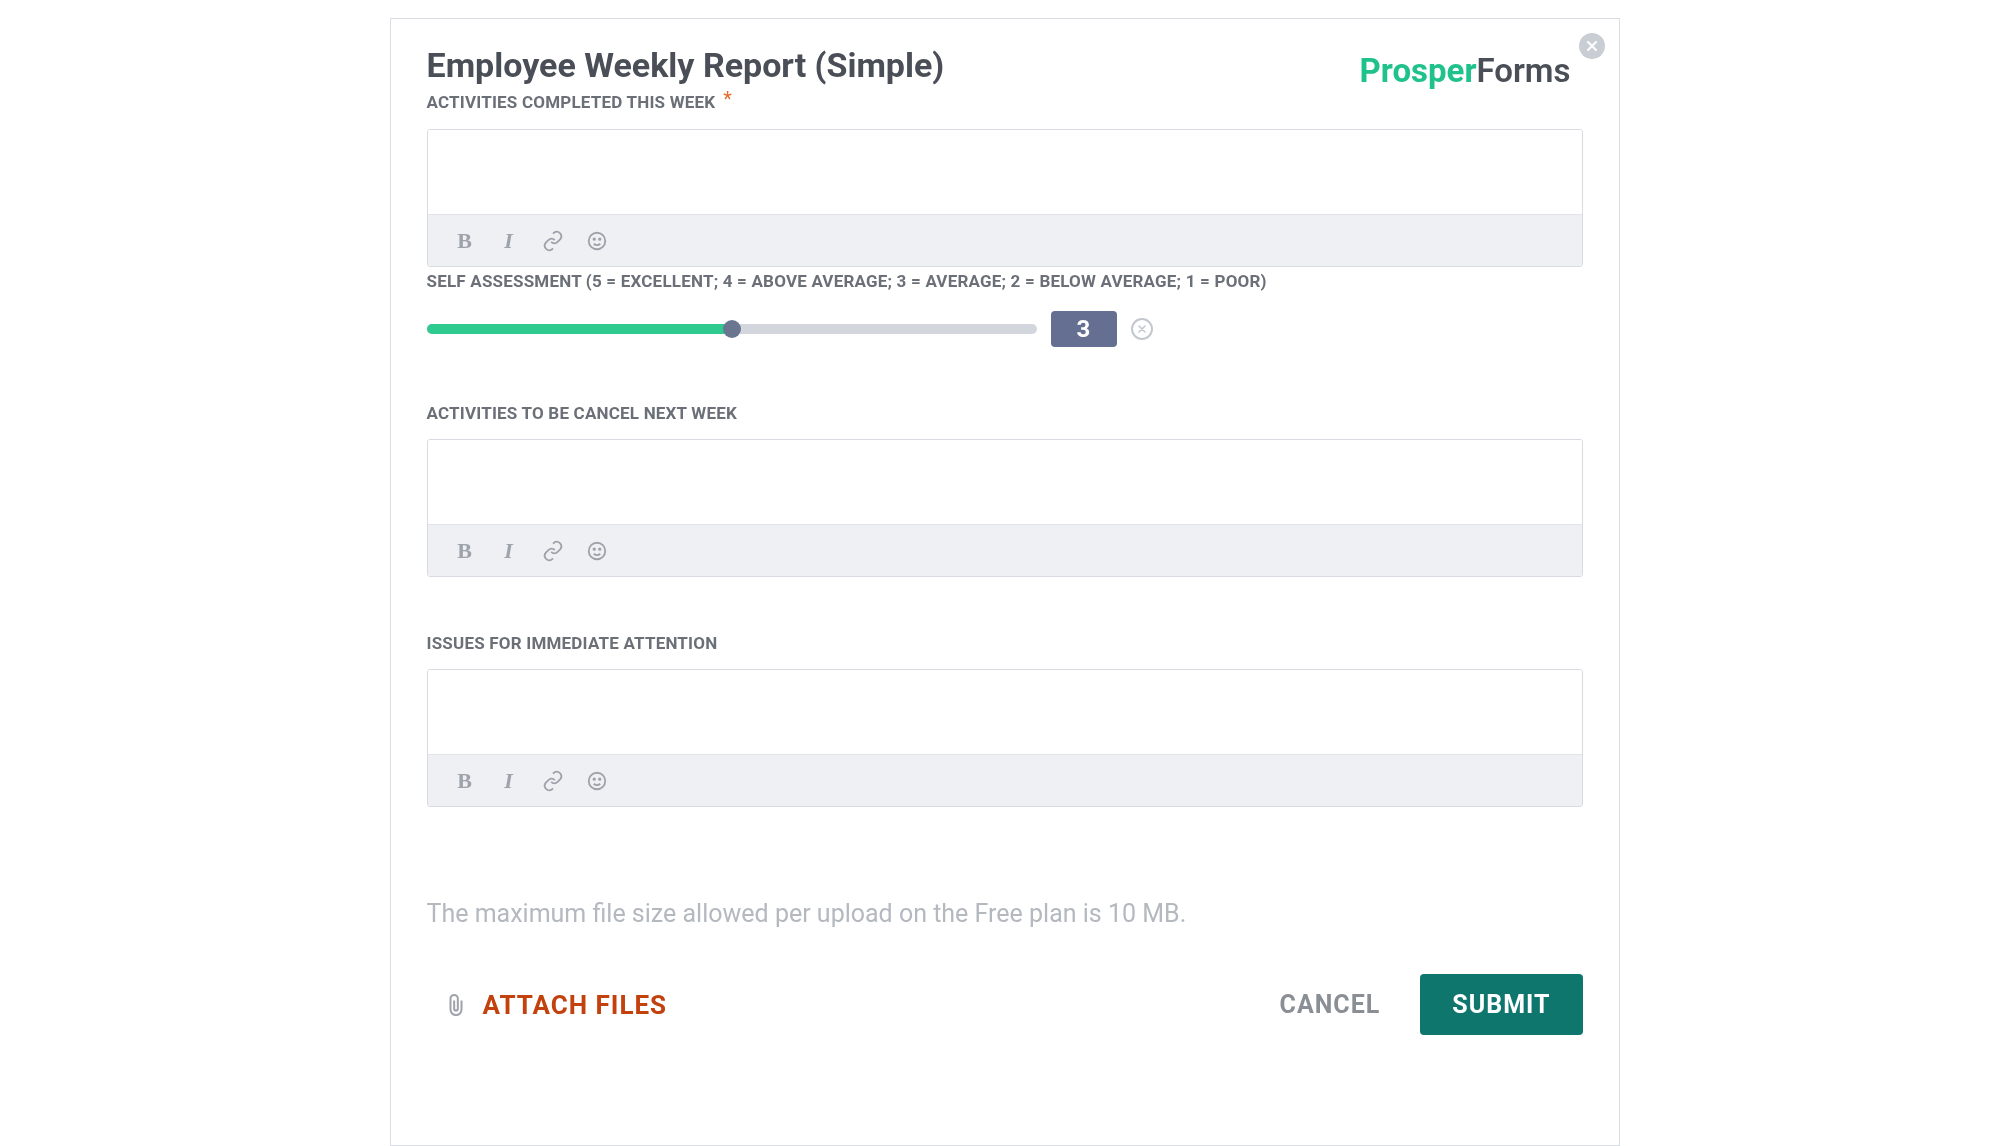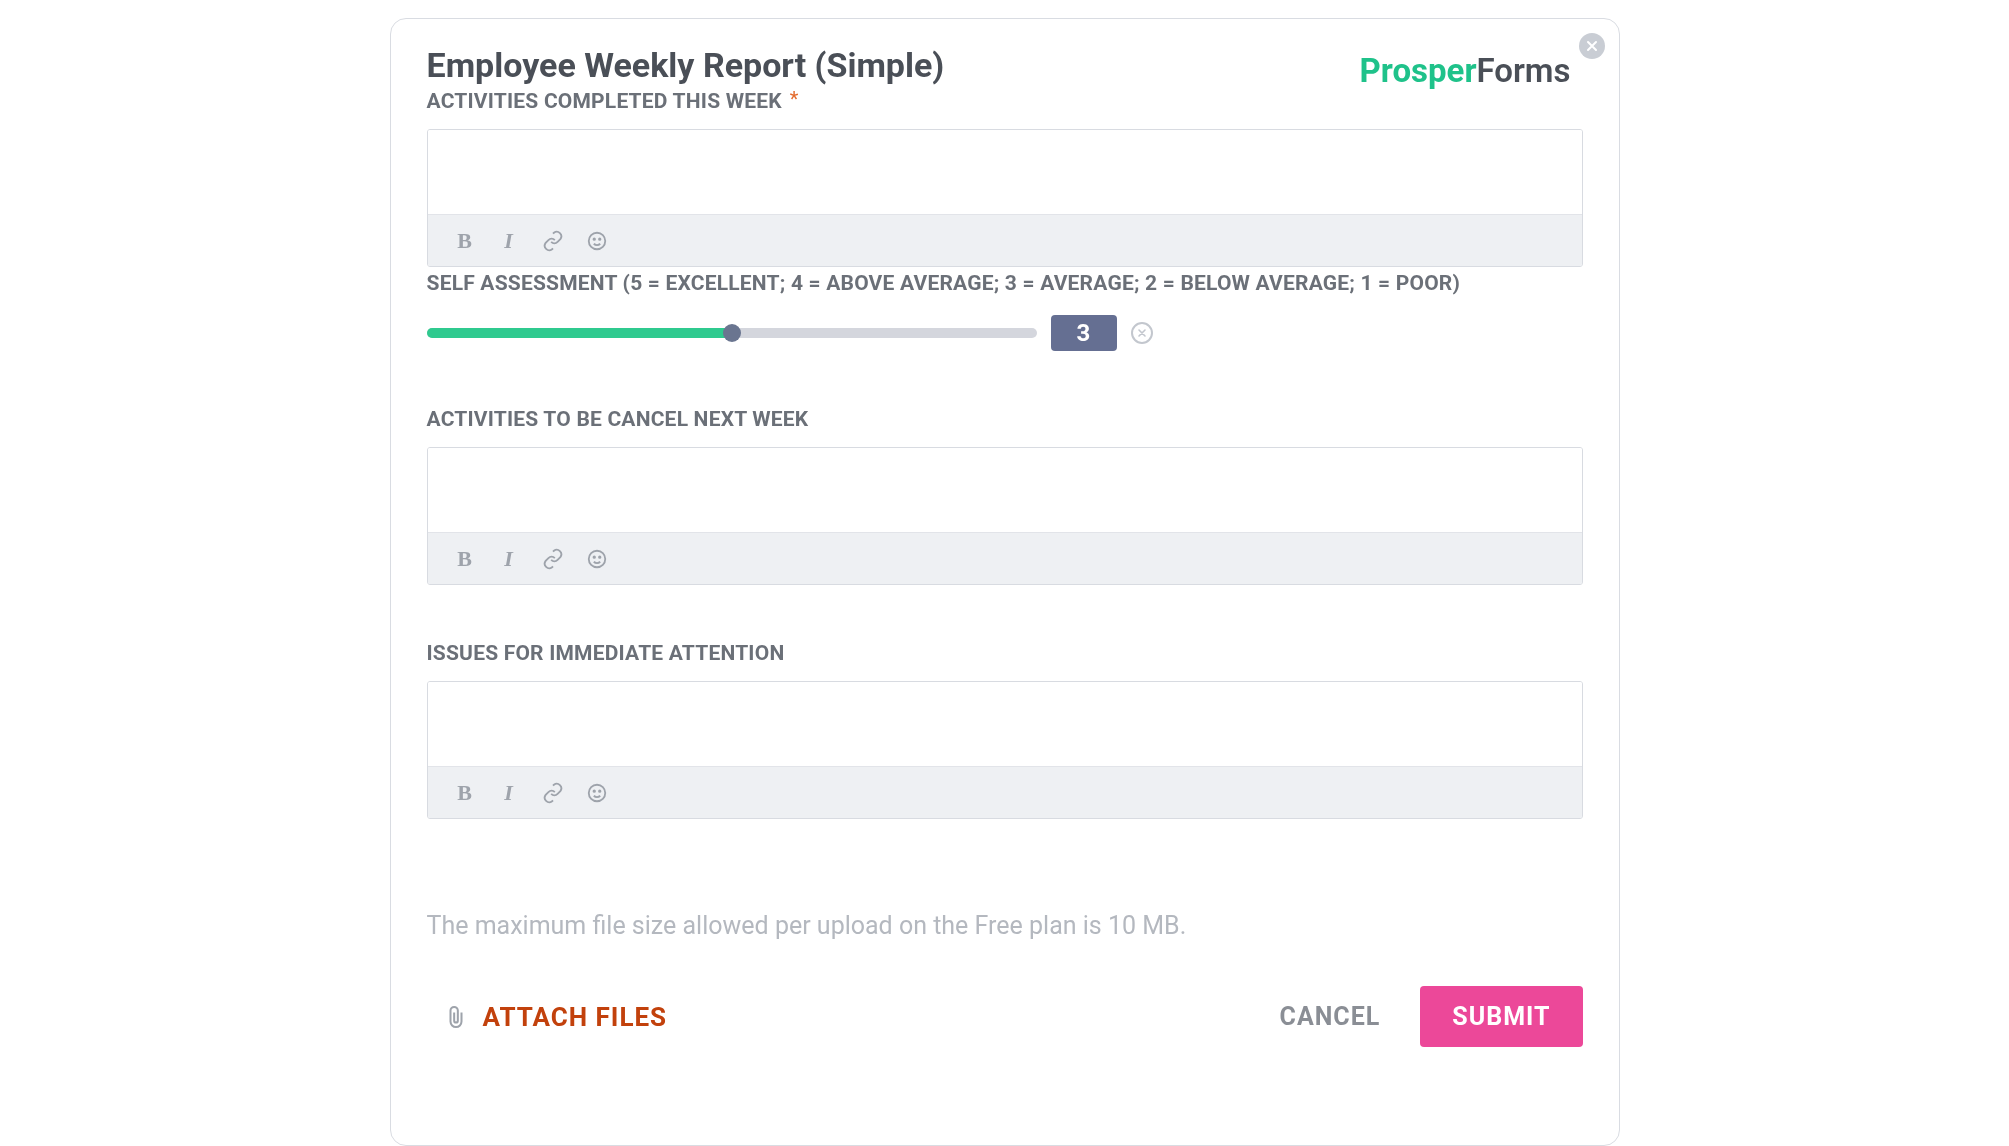--- a/index.html
+++ b/index.html
@@ -7,21 +7,21 @@
   body {
     font-family: -apple-system, BlinkMacSystemFont, "Segoe UI", Roboto, "Helvetica Neue", Arial, sans-serif;
     background: #ffffff;
     display: flex;
     justify-content: center;
     padding-top: 18px;
   }
   .modal {
     width: 1230px;
     border: 1px solid #d9dce2;
-    border-radius: 16px;
+    border-radius: 0;
     background: #ffffff;
     position: relative;
     padding: 26px 36px 34px 36px;
   }
   .close-btn {
     position: absolute;
     top: 14px;
     right: 14px;
     width: 26px;
     height: 26px;
@@ -48,21 +48,21 @@
     font-size: 33px;
     font-weight: 700;
     white-space: nowrap;
     margin-top: 6px;
     margin-right: 12px;
     margin-left: 22px;
   }
   .brand .p1 { color: #1fc28a; }
   .brand .p2 { color: #4a4f57; font-weight: 600; }
   .section-label {
-    font-size: 21px;
+    font-size: 17px;
     font-weight: 700;
     color: #6b7078;
     letter-spacing: 0.2px;
   }
   .req-star { color: #e36a2c; font-size: 20px; margin-left: 4px; position: relative; top: -2px;}
   .field-block { margin-top: 4px; }
   .field-block + .field-block { margin-top: 56px; }
   .rte-wrap {
     margin-top: 16px;
     border: 1px solid #d8dbe1;
@@ -176,21 +176,21 @@
   .attach-btn svg { width: 22px; height: 26px; }
   .footer-actions { margin-left: auto; display:flex; gap: 40px; align-items:center;justify-content:space-between;}
   .cancel-btn {
     font-size: 25px;
     font-weight: 700;
     color: #8a8e95;
     letter-spacing: 1px;
     cursor: pointer;
   }
   .submit-btn {
-    background: #ec4899;
+    background: #0f766e;
     color: #ffffff;
     font-size: 25px;
     font-weight: 700;
     letter-spacing: 1px;
     border-radius: 4px;
     padding: 16px 32px;
     cursor: pointer;
   }
 </style>
 </head>

